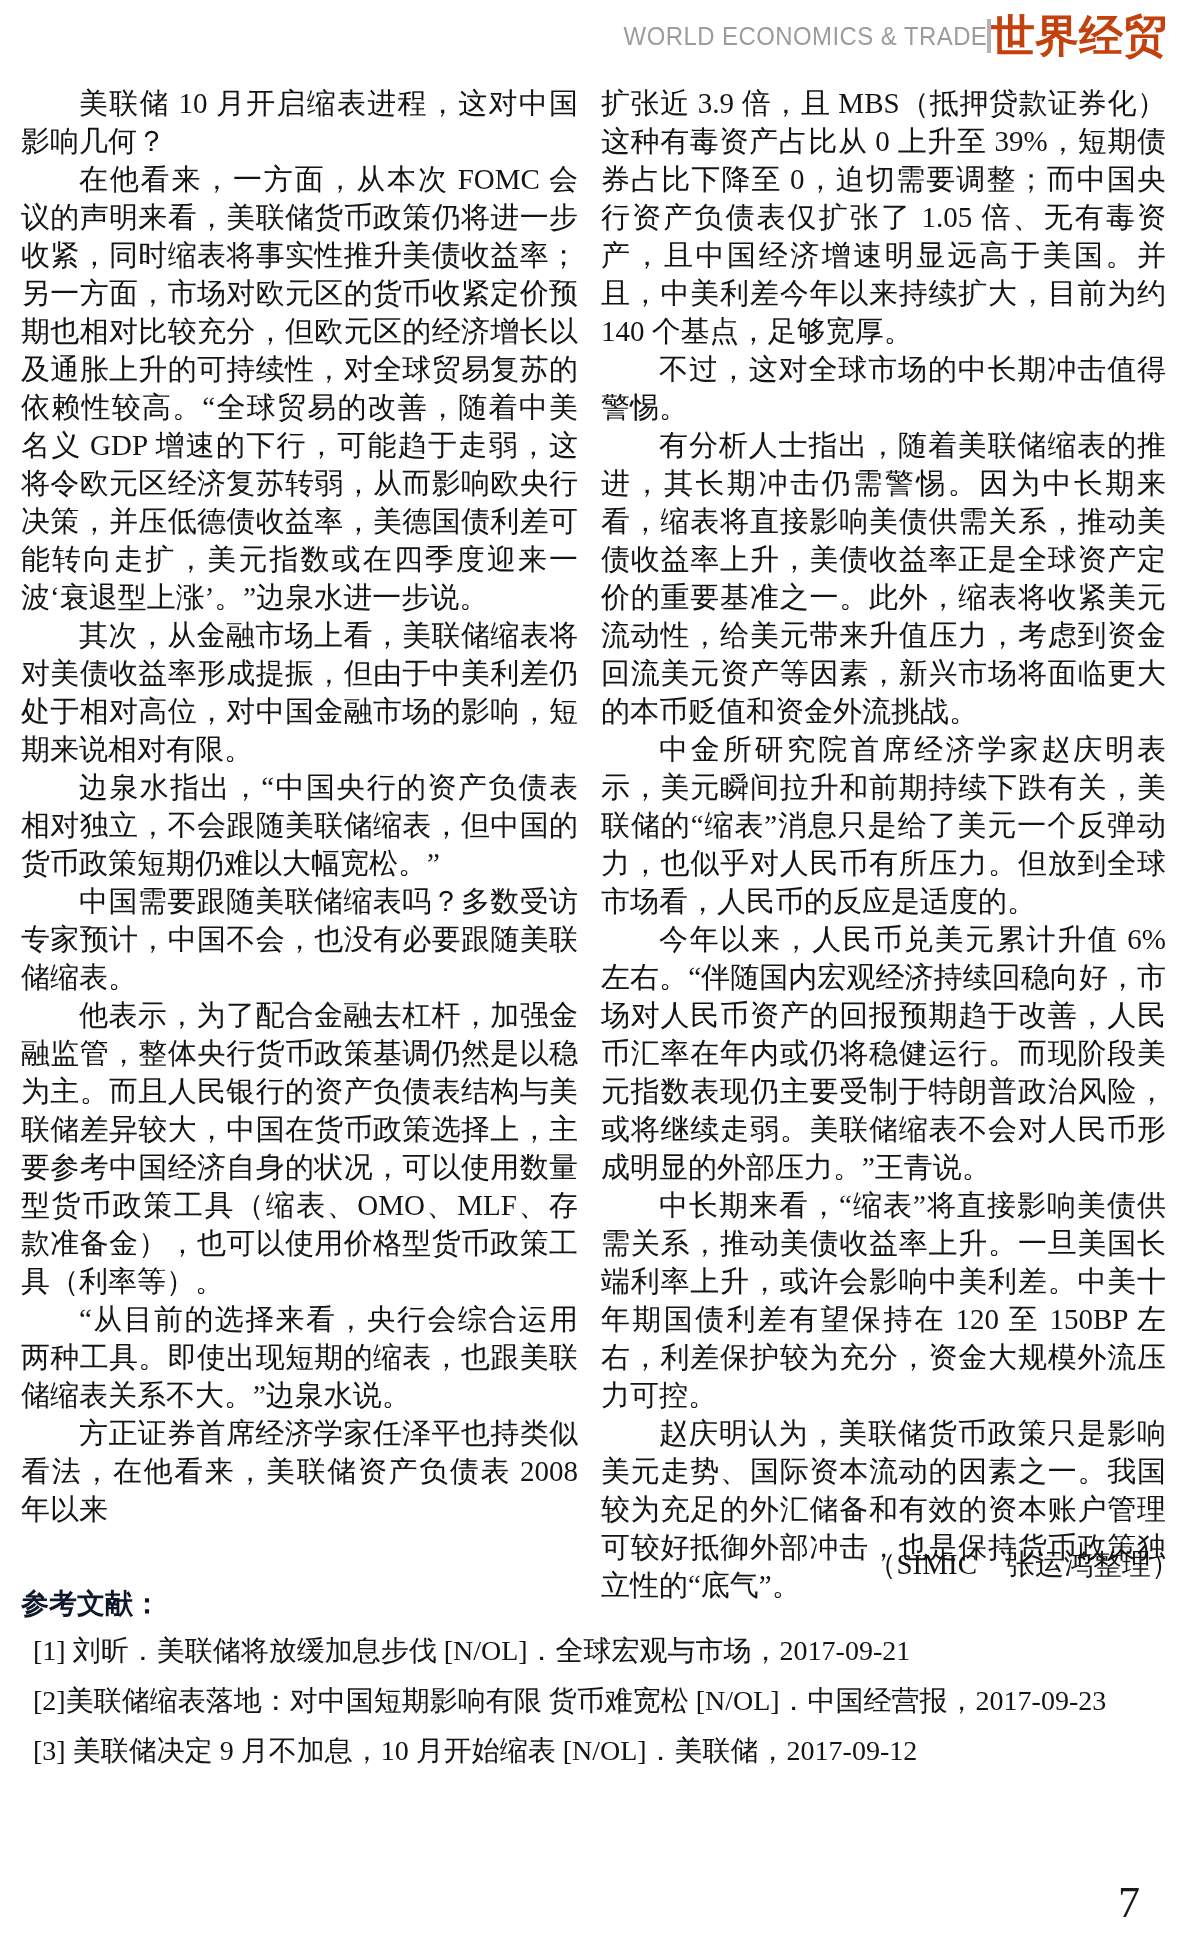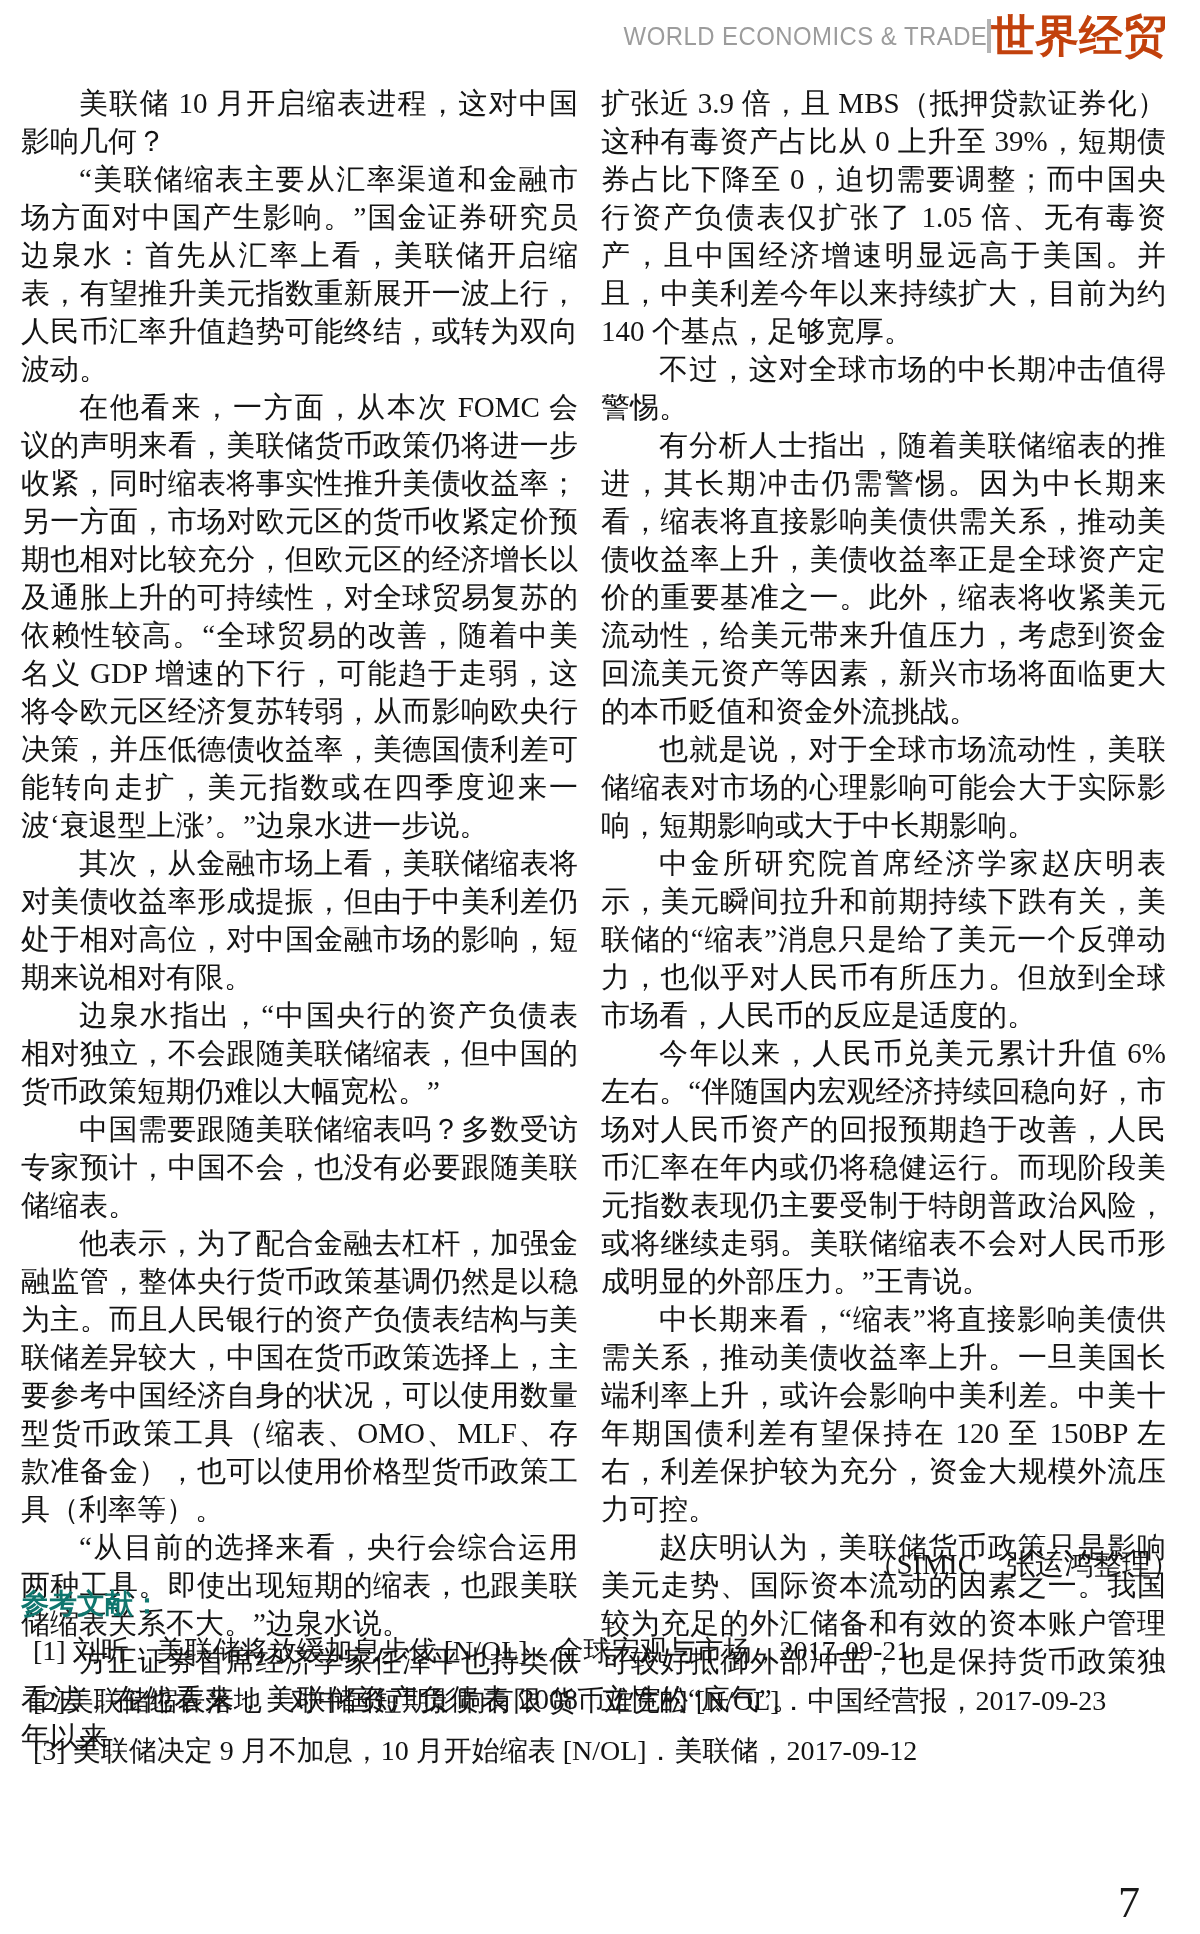--- a/index.html
+++ b/index.html
@@ -78,21 +78,21 @@
     left: 21px;
     top: 1588px;
     width: 1150px;
   }
   .ref-heading {
     margin: 0 0 8px 0;
     font-family: "Liberation Sans", sans-serif;
     font-weight: bold;
     font-size: 28px;
     line-height: 32px;
-    color: #0f766e;
+    color: #0f172a;
   }
   .ref-item {
     margin: 12px;
     font-size: 28px;
     line-height: 38px;
     text-align: left;
   }
 
   
   .page-number {
@@ -114,21 +114,20 @@
   <header class="header">
     <span class="journal-en">WORLD ECONOMICS &amp; TRADE</span>
     <span class="divider"></span>
     <span class="journal-cn">世界经贸</span>
   </header>
 
   <section class="col col-left">
 
       <p class="para">美联储 10 月开启缩表进程，这对中国影响几何？</p>
 
-      <p class="para">“美联储缩表主要从汇率渠道和金融市场方面对中国产生影响。”国金证券研究员边泉水：首先从汇率上看，美联储开启缩表，有望推升美元指数重新展开一波上行，人民币汇率升值趋势可能终结，或转为双向波动。</p>
 
       <p class="para">在他看来，一方面，从本次 FOMC 会议的声明来看，美联储货币政策仍将进一步收紧，同时缩表将事实性推升美债收益率；另一方面，市场对欧元区的货币收紧定价预期也相对比较充分，但欧元区的经济增长以及通胀上升的可持续性，对全球贸易复苏的依赖性较高。“全球贸易的改善，随着中美名义 GDP 增速的下行，可能趋于走弱，这将令欧元区经济复苏转弱，从而影响欧央行决策，并压低德债收益率，美德国债利差可能转向走扩，美元指数或在四季度迎来一波‘衰退型上涨’。”边泉水进一步说。</p>
 
       <p class="para">其次，从金融市场上看，美联储缩表将对美债收益率形成提振，但由于中美利差仍处于相对高位，对中国金融市场的影响，短期来说相对有限。</p>
 
       <p class="para">边泉水指出，“中国央行的资产负债表相对独立，不会跟随美联储缩表，但中国的货币政策短期仍难以大幅宽松。”</p>
 
       <p class="para">中国需要跟随美联储缩表吗？多数受访专家预计，中国不会，也没有必要跟随美联储缩表。</p>
 
       <p class="para">他表示，为了配合金融去杠杆，加强金融监管，整体央行货币政策基调仍然是以稳为主。而且人民银行的资产负债表结构与美联储差异较大，中国在货币政策选择上，主要参考中国经济自身的状况，可以使用数量型货币政策工具（缩表、OMO、MLF、存款准备金），也可以使用价格型货币政策工具（利率等）。</p>
@@ -139,21 +138,20 @@
     </section>
 
   <section class="col col-right">
 
       <p class="para no-indent">扩张近 3.9 倍，且 MBS（抵押贷款证券化）这种有毒资产占比从 0 上升至 39%，短期债券占比下降至 0，迫切需要调整；而中国央行资产负债表仅扩张了 1.05 倍、无有毒资产，且中国经济增速明显远高于美国。并且，中美利差今年以来持续扩大，目前为约 140 个基点，足够宽厚。</p>
 
       <p class="para">不过，这对全球市场的中长期冲击值得警惕。</p>
 
       <p class="para">有分析人士指出，随着美联储缩表的推进，其长期冲击仍需警惕。因为中长期来看，缩表将直接影响美债供需关系，推动美债收益率上升，美债收益率正是全球资产定价的重要基准之一。此外，缩表将收紧美元流动性，给美元带来升值压力，考虑到资金回流美元资产等因素，新兴市场将面临更大的本币贬值和资金外流挑战。</p>
 
-      <p class="para">也就是说，对于全球市场流动性，美联储缩表对市场的心理影响可能会大于实际影响，短期影响或大于中长期影响。</p>
 
       <p class="para">中金所研究院首席经济学家赵庆明表示，美元瞬间拉升和前期持续下跌有关，美联储的“缩表”消息只是给了美元一个反弹动力，也似乎对人民币有所压力。但放到全球市场看，人民币的反应是适度的。</p>
 
       <p class="para">今年以来，人民币兑美元累计升值 6%左右。“伴随国内宏观经济持续回稳向好，市场对人民币资产的回报预期趋于改善，人民币汇率在年内或仍将稳健运行。而现阶段美元指数表现仍主要受制于特朗普政治风险，或将继续走弱。美联储缩表不会对人民币形成明显的外部压力。”王青说。</p>
 
       <p class="para">中长期来看，“缩表”将直接影响美债供需关系，推动美债收益率上升。一旦美国长端利率上升，或许会影响中美利差。中美十年期国债利差有望保持在 120 至 150BP 左右，利差保护较为充分，资金大规模外流压力可控。</p>
 
       <p class="para">赵庆明认为，美联储货币政策只是影响美元走势、国际资本流动的因素之一。我国较为充足的外汇储备和有效的资本账户管理可较好抵御外部冲击，也是保持货币政策独立性的“底气”。</p>
     </section>
 

